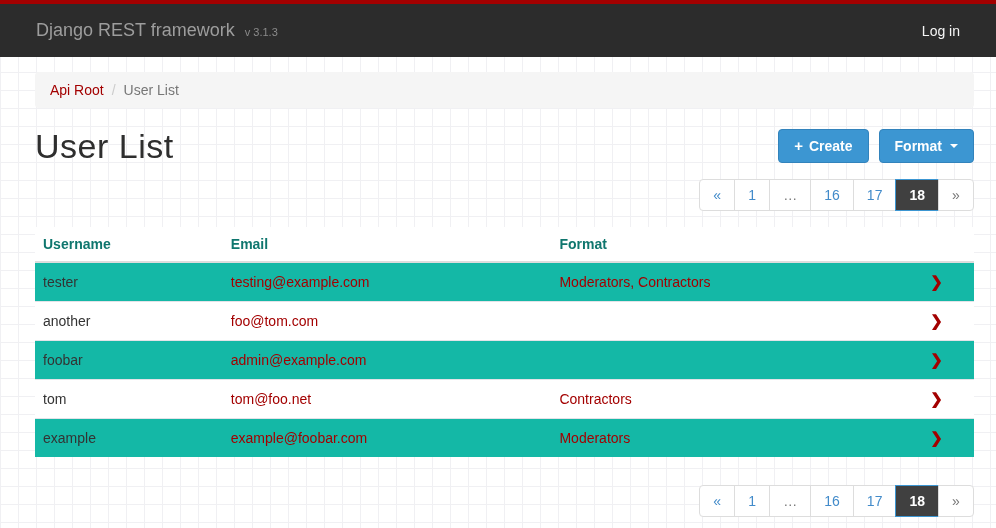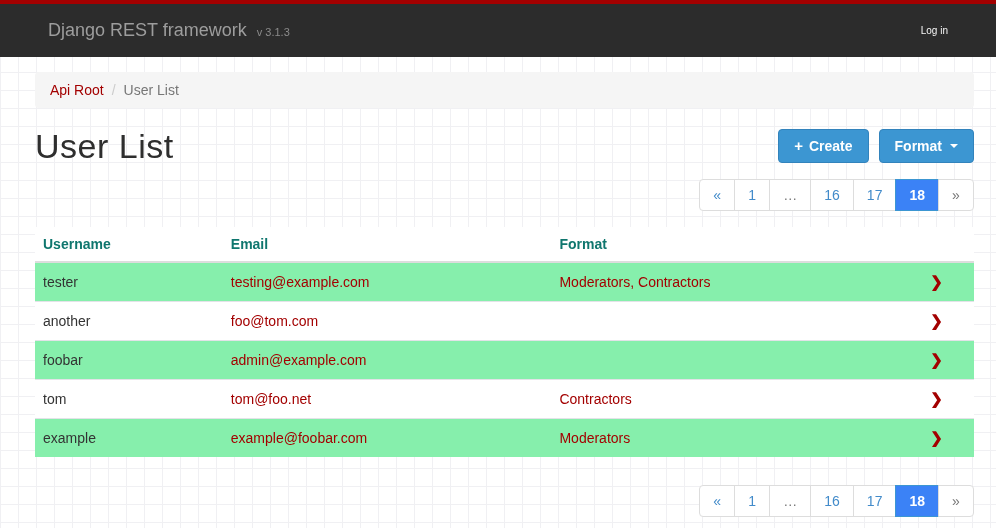--- a/index.html
+++ b/index.html
@@ -14,25 +14,25 @@
     background-size: 18px 18px;
     color: #333;
   }
 
   
   .navbar {
     height: 57px;
     background: #2c2c2c;
     border-top: 4px solid #a30000;
     display: flex; align-items: center; justify-content: space-between;
-    padding: 0 48px;
+    padding: 0 36px;
   }
   .brand { color: #9d9d9d; font-size: 18px; text-decoration: none; cursor: pointer; }
   .brand .version { font-size: 11px; color: #8b8b8b; margin-left: 5px; }
-  .login { color: #f5f5f5; font-size: 10px; text-decoration: none; cursor: pointer; }
+  .login { color: #f5f5f5; font-size: 14px; text-decoration: none; cursor: pointer; }
 
   
   .container { width: 939px; margin-left: 35px; }
 
   .breadcrumb {
     margin-top: 15px;
     background: #f5f5f5;
     border-radius: 4px;
     padding: 10px 15px;
     font-size: 14px;
@@ -72,34 +72,34 @@
   ul.pagination { list-style: none; margin: 0; padding: 0; display: inline-flex; }
   .pagination li a {
     display: block; background: #fff; border: 1px solid #dddddd;
     padding: 7px 13px; font-size: 14px; color: #428bca;
     text-decoration: none; margin-left: -1px; cursor: pointer; min-width: 36px; text-align: center;
   }
   .pagination li:first-child a { border-radius: 4px 0 0 4px; margin-left: 0; }
   .pagination li:last-child a { border-radius: 0 4px 4px 0; }
   .pagination li.disabled a { color: #777777; cursor: default; }
   .pagination li.active a {
-    background: #3b82f6; border-color: #3c96d2; color: #ffffff; font-weight: bold; cursor: default; text-align: right;
+    background: #404040; border-color: #3c96d2; color: #ffffff; font-weight: bold; cursor: default; text-align: right;
   }
 
   
   table.user-table {
     width: 100%; border-collapse: collapse; background: #ffffff;
     margin-top: 16px; font-size: 14px; table-layout: fixed;
   }
   .user-table th {
     text-align: left; font-weight: bold; color: #0f766e;
     padding: 9px 8px; border-bottom: 2px solid #dddddd;
   }
   .user-table td { padding: 10px 8px; border-top: 1px solid #e3e3e8; }
-  .user-table tr.odd td { background: #86efac; margin-left: 16px; }
+  .user-table tr.odd td { background: #14b8a6; margin-left: 16px; }
   .user-table a { color: #a30000; text-decoration: none; cursor: pointer; }
   .col-username { width: 20%; } .col-email { width: 35%; }
   .col-groups { width: 37%; } .col-detail { width: 8%; }
   td.detail { text-align: center; }
   .chev { color: #a30000; font-weight: bold; font-size: 15px; text-decoration: none; cursor: pointer; }
 </style>
 </head>
 <body>
 
 <div class="navbar">

